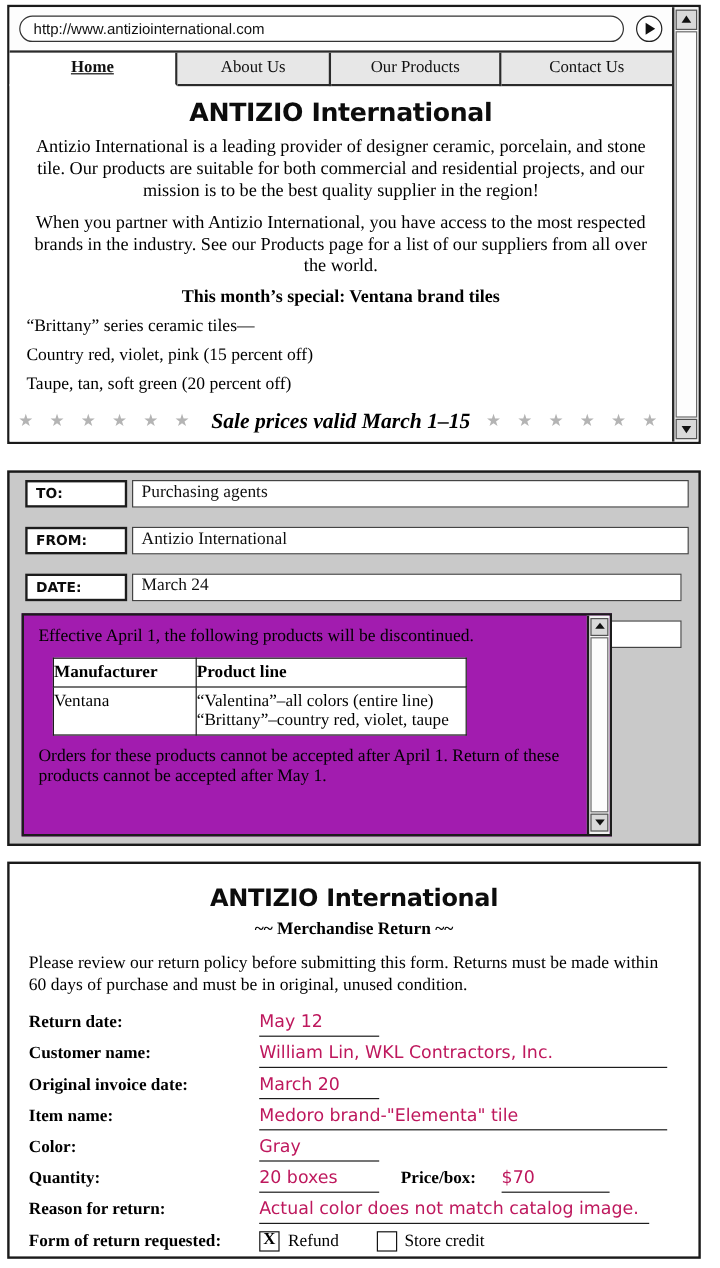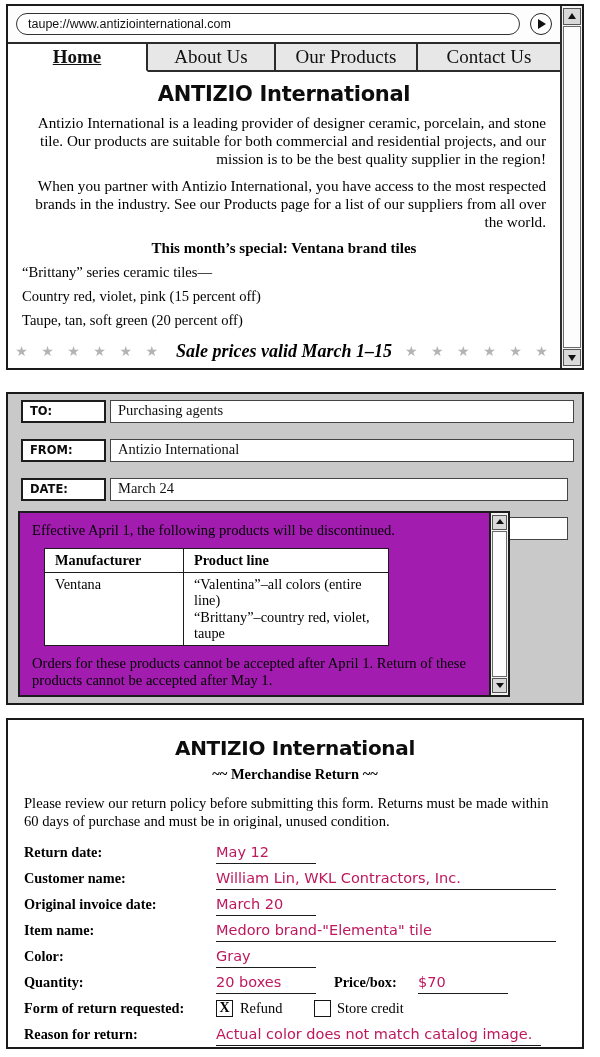--- a/index.html
+++ b/index.html
@@ -88,21 +88,21 @@
   .tab {
     position: absolute;
     top: 0;
     height: 28px;
     box-sizing: border-box;
     border-right: 2px solid #2b2b2b;
     border-bottom: 2px solid #2b2b2b;
     background: #e7e7e7;
     text-align: center;
     font-family: "Liberation Serif", serif;
-    font-size: 19px;
+    font-size: 14px;
     line-height: 25px;
     color: #111;
   }
   .tab.active {
     background: #ffffff;
     font-weight: bold;
     border-bottom: 2px solid #ffffff;
   }
   .tab.active .tl { text-decoration: underline; }
   .tab:last-child { border-right: none; }
@@ -124,21 +124,21 @@
     font-size: 21px;
     text-align: center;
     letter-spacing: -0.3px;
     margin: 2px 0 8px 0;
     color: #0d0d0d;
   }
   .para {
     font-size: 15.2px;
     line-height: 1.18;
     margin: 0 0 9px 0;
-    text-align: right;
+    text-align: center;
   }
   .special {
     text-align: center;
     font-weight: bold;
     font-size: 15px;
     margin: 5px 0 7px 0;
   }
   .ctr {
     text-align: left;
     font-size: 14.6px;
@@ -280,21 +280,21 @@
     border-collapse: collapse;
     margin-left: 12px;
     width: 345px;
     background: #fff;
   }
   .ptable th, .ptable td {
     border: 1.5px solid #1c1c1c;
     text-align: left;
     vertical-align: top;
     font-size: 14.3px;
-    padding: 3px 10px;
+    padding: 3px 0;
     line-height: 1.16;
   }
   .ptable th { font-weight: bold; }
   .ptable .c1 { width: 118px; }
   .memo-foot {
     font-size: 14.6px;
     line-height: 1.18;
     margin: 9px 0 0 0;
   }
   .memo-scroll {
@@ -404,21 +404,21 @@
     top: 2px;
     font-size: 14.4px;
   }
 </style>
 </head>
 <body>
 
 <div class="browser">
 
   <div class="urlbar-row">
-    <div class="urlbox">taupe://www.antiziointernational.com</div>
+    <div class="urlbox">http://www.antiziointernational.com</div>
     <div class="go-btn"></div>
   </div>
 
   <div class="tabbar">
     <div class="tab active" style="left:0px;width:140px;">
       <span class="tl">Home</span>
     </div>
     <div class="tab" style="left:140px;width:128px;">
       <span class="tl">About Us</span>
     </div>
@@ -541,24 +541,24 @@
   </div>
 
   <div class="frow">
     <span class="flabel">Quantity:</span>
     <span class="fval w-sm">20 boxes</span>
     <span class="priceLabel">Price/box:</span>
     <span class="fval price">$70</span>
   </div>
 
   <div class="frow">
+    <span class="flabel">Reason for return:</span>
+    <span class="fval w-xl">Actual color does not match catalog image.</span>
+  </div>
+
+  <div class="frow">
     <span class="flabel">Form of return requested:</span>
     <span class="chk" style="left:192px;">X</span>
     <span class="chkLabel" style="left:216px;">Refund</span>
     <span class="chk" style="left:290px;"></span>
     <span class="chkLabel" style="left:313px;">Store credit</span>
   </div>
-
-  <div class="frow">
-    <span class="flabel">Reason for return:</span>
-    <span class="fval w-xl">Actual color does not match catalog image.</span>
-  </div>
 </div>
 
 </body></html>

